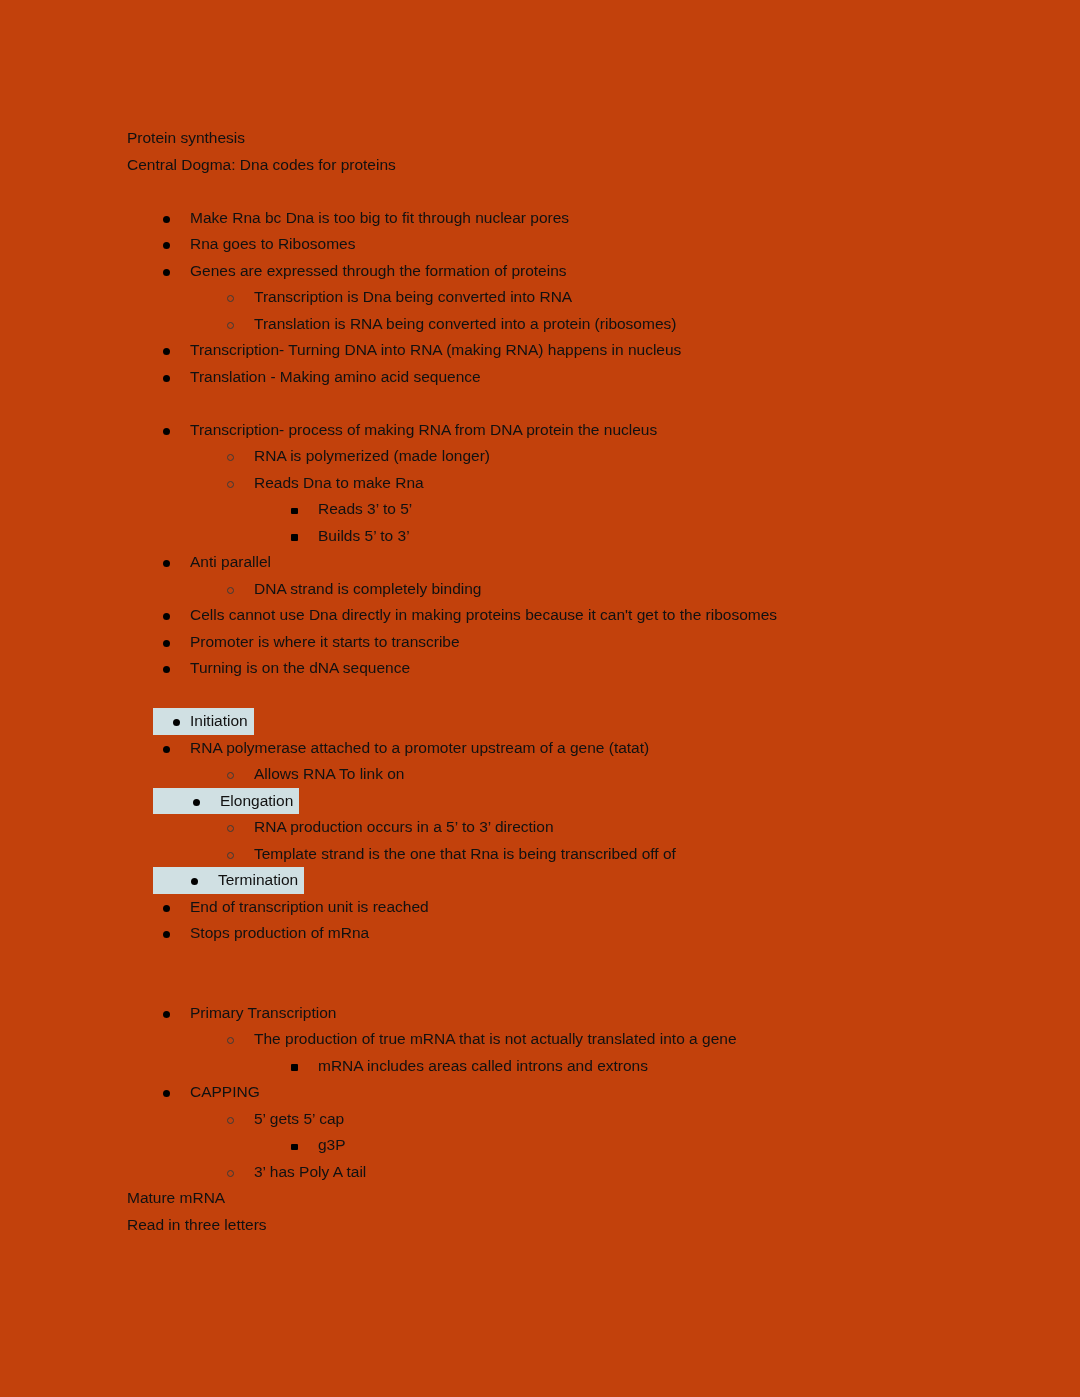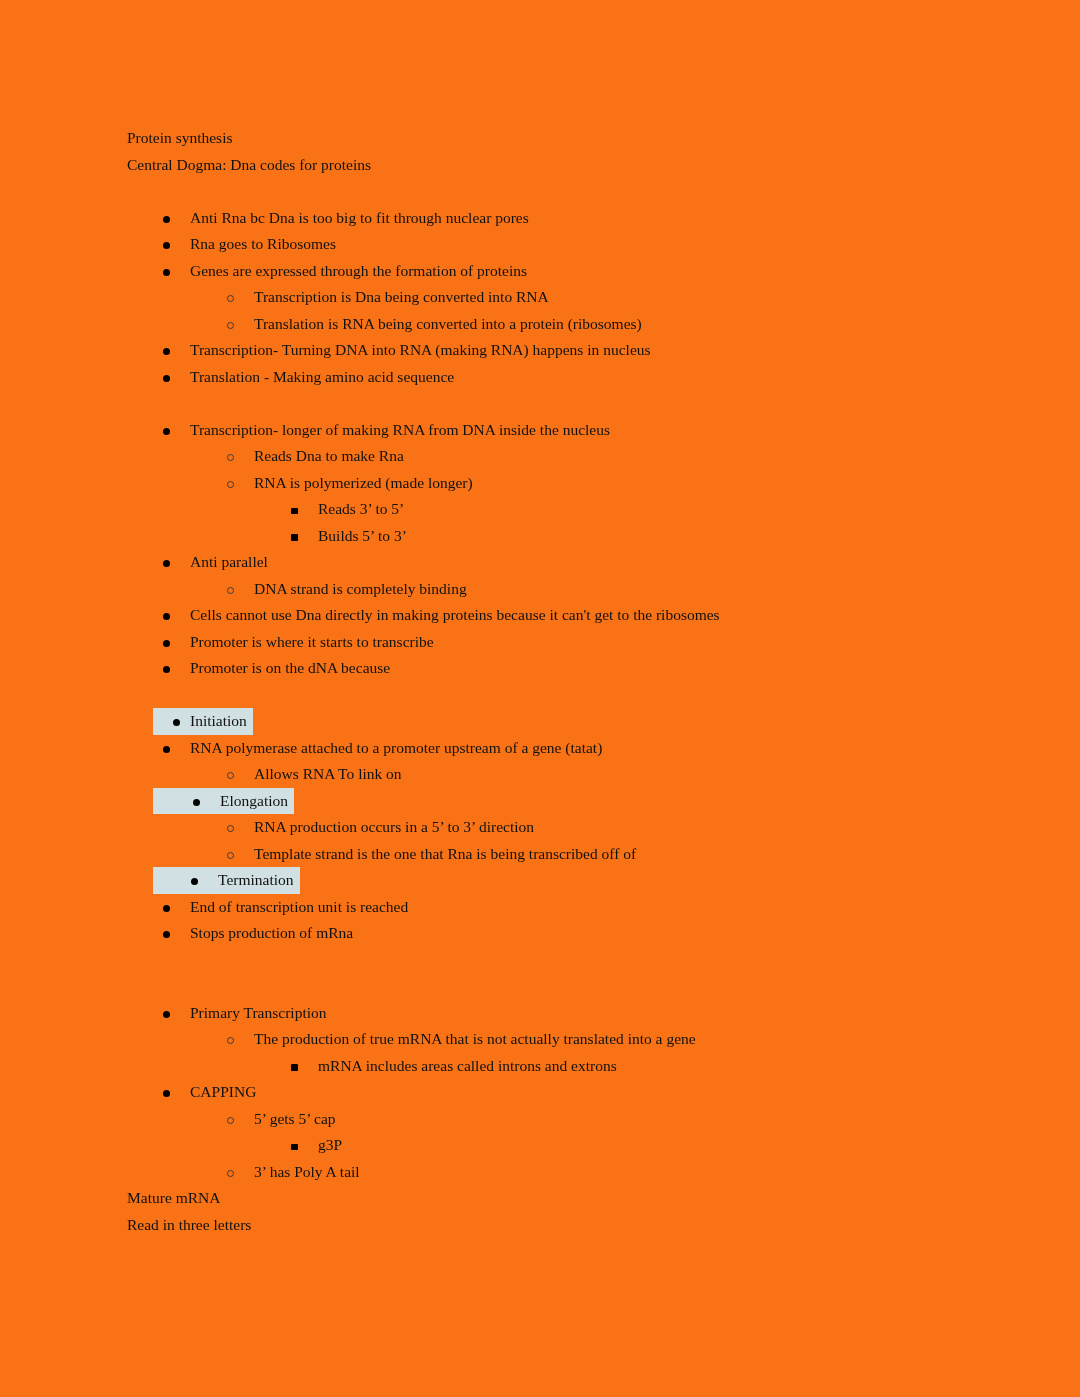--- a/index.html
+++ b/index.html
@@ -4,23 +4,23 @@
 <style>
   html, body {
     margin: 0;
     padding: 0;
     background: #ffffff;
   }
   .page {
     position: relative;
     width: 1080px;
     height: 1397px;
-    background: #f97316;
+    background: #c2410c;
     overflow: hidden;
-    font-family: Liberation Serif, serif;
+    font-family: Liberation Sans, sans-serif;
     font-size: 15.5px;
     color: #111111;
     box-sizing: border-box;
     padding-top: 125px;
     padding-left: 127px;
     padding-right: 100px;
   }
   .line {
     height: 26.5px;
     line-height: 26.5px;
@@ -76,21 +76,21 @@
     <div class="line p">
     <span class="hlspan"><span class="txt">Protein synthesis</span></span>
   </div>
     <div class="line p">
     <span class="hlspan"><span class="txt">Central Dogma: Dna codes for proteins</span></span>
   </div>
     <div class="line blank">
     
   </div>
     <div class="line b1">
-    <span class="hlspan"><span class="marker disc"><i></i></span><span class="txt">Anti Rna bc Dna is too big to fit through nuclear pores</span></span>
+    <span class="hlspan"><span class="marker disc"><i></i></span><span class="txt">Make Rna bc Dna is too big to fit through nuclear pores</span></span>
   </div>
     <div class="line b1">
     <span class="hlspan"><span class="marker disc"><i></i></span><span class="txt">Rna goes to Ribosomes</span></span>
   </div>
     <div class="line b1">
     <span class="hlspan"><span class="marker disc"><i></i></span><span class="txt">Genes are expressed through the formation of proteins</span></span>
   </div>
     <div class="line b2">
     <span class="hlspan"><span class="marker circle"><i></i></span><span class="txt">Transcription is Dna being converted into RNA</span></span>
   </div>
@@ -100,48 +100,48 @@
     <div class="line b1">
     <span class="hlspan"><span class="marker disc"><i></i></span><span class="txt">Transcription- Turning DNA into RNA (making RNA) happens in nucleus</span></span>
   </div>
     <div class="line b1">
     <span class="hlspan"><span class="marker disc"><i></i></span><span class="txt">Translation - Making amino acid sequence</span></span>
   </div>
     <div class="line blank">
     
   </div>
     <div class="line b1">
-    <span class="hlspan"><span class="marker disc"><i></i></span><span class="txt">Transcription- longer of making RNA from DNA inside the nucleus</span></span>
+    <span class="hlspan"><span class="marker disc"><i></i></span><span class="txt">Transcription- process of making RNA from DNA protein the nucleus</span></span>
+  </div>
+    <div class="line b2">
+    <span class="hlspan"><span class="marker circle"><i></i></span><span class="txt">RNA is polymerized (made longer)</span></span>
   </div>
     <div class="line b2">
     <span class="hlspan"><span class="marker circle"><i></i></span><span class="txt">Reads Dna to make Rna</span></span>
   </div>
-    <div class="line b2">
-    <span class="hlspan"><span class="marker circle"><i></i></span><span class="txt">RNA is polymerized (made longer)</span></span>
-  </div>
     <div class="line b3">
     <span class="hlspan"><span class="marker square"><i></i></span><span class="txt">Reads 3’ to 5’</span></span>
   </div>
     <div class="line b3">
     <span class="hlspan"><span class="marker square"><i></i></span><span class="txt">Builds 5’ to 3’</span></span>
   </div>
     <div class="line b1">
     <span class="hlspan"><span class="marker disc"><i></i></span><span class="txt">Anti parallel</span></span>
   </div>
     <div class="line b2">
     <span class="hlspan"><span class="marker circle"><i></i></span><span class="txt">DNA strand is completely binding</span></span>
   </div>
     <div class="line b1">
     <span class="hlspan"><span class="marker disc"><i></i></span><span class="txt">Cells cannot use Dna directly in making proteins because it can't get to the ribosomes</span></span>
   </div>
     <div class="line b1">
     <span class="hlspan"><span class="marker disc"><i></i></span><span class="txt">Promoter is where it starts to transcribe</span></span>
   </div>
     <div class="line b1">
-    <span class="hlspan"><span class="marker disc"><i></i></span><span class="txt">Promoter is on the dNA because</span></span>
+    <span class="hlspan"><span class="marker disc"><i></i></span><span class="txt">Turning is on the dNA sequence</span></span>
   </div>
     <div class="line blank">
     
   </div>
     <div class="line b1 hl">
     <span class="hlspan" style="background: rgb(208, 224, 227); text-align: center;"><span class="marker disc"><i></i></span><span class="txt">Initiation</span></span>
   </div>
     <div class="line b1">
     <span class="hlspan"><span class="marker disc"><i></i></span><span class="txt">RNA polymerase attached to a promoter upstream of a gene (tatat)</span></span>
   </div>

